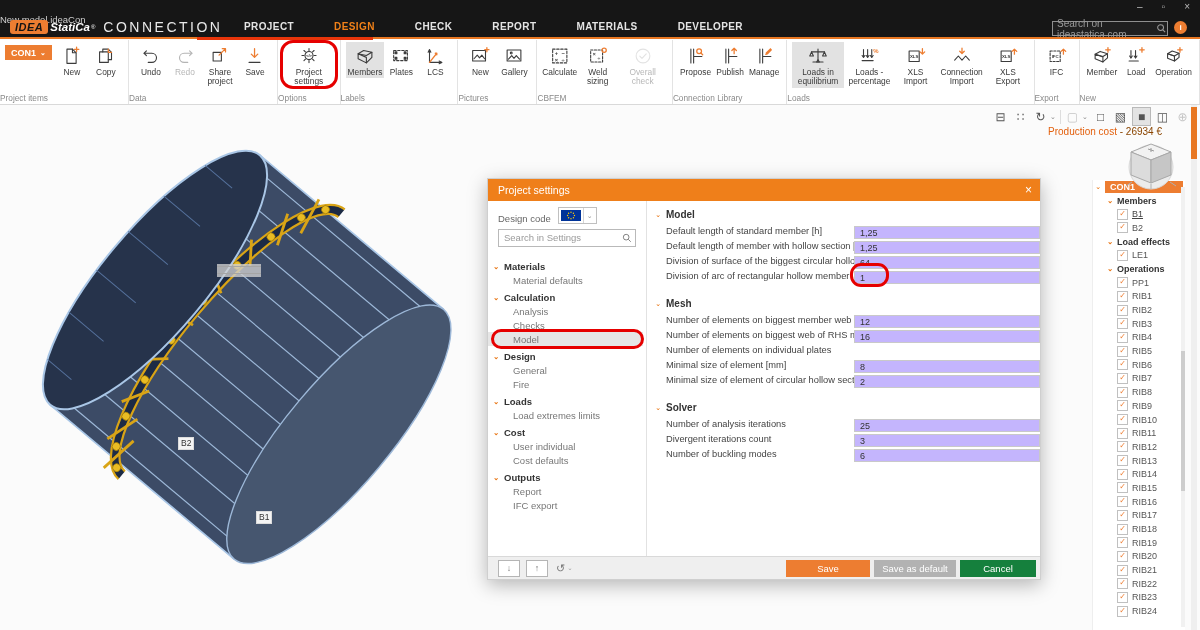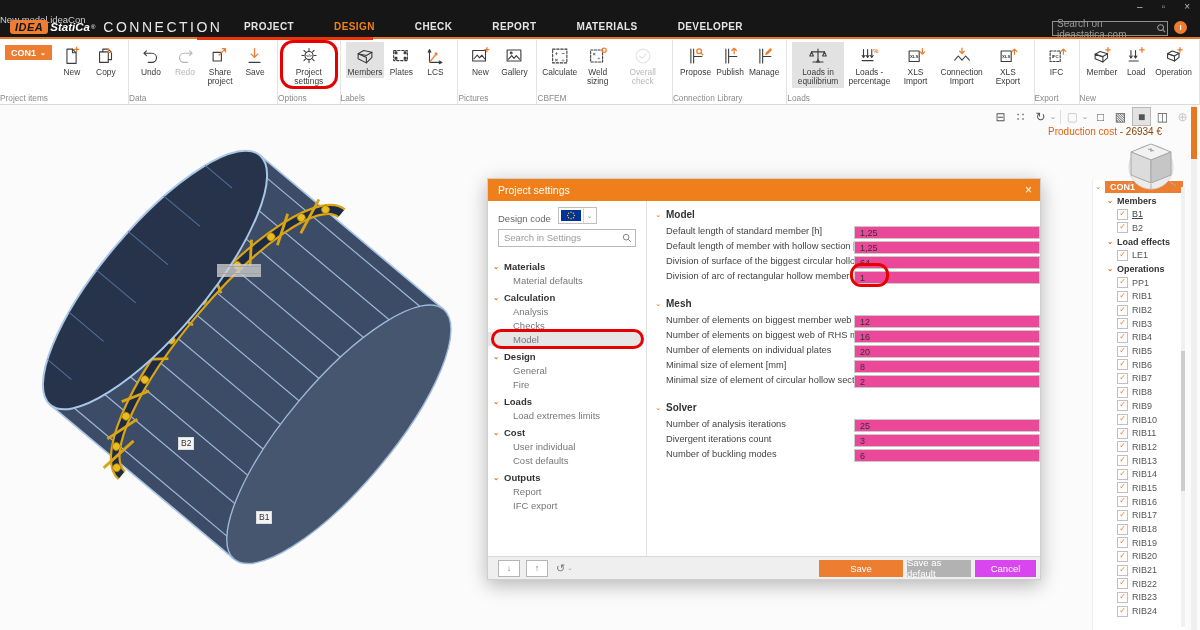--- a/index.html
+++ b/index.html
@@ -117,36 +117,36 @@
   .dcontent{position:absolute;left:158px;top:22px;right:0;bottom:22px;border-left:1px solid #e2e2e2;
             padding:6px 0 0 8px;overflow:hidden}
   .dsection{margin-bottom:13px}
   .shead{display:flex;align-items:center;height:15px;margin-bottom:1px}
   .shead .tchev{color:#e8720f;font-size:7.5px;width:11px}
   .stitle{font-weight:bold;font-size:10px;color:#333}
   .frow{display:flex;align-items:center;height:15px}
   .flabel{width:188px;font-size:9.3px;color:#444;padding-left:11px;white-space:nowrap;overflow:hidden;flex:none}
   .fval{position:relative}
   .fval input{width:174px;height:11px;border:1px solid #c9c9c9;font-size:9px;color:#333;
-              padding:0 5px;font-family:inherit;background:#ec4899}
+              padding:0 5px;font-family:inherit;background:#c4b5fd}
   .fval.hl::after{content:"";position:absolute;left:-4px;top:-4px;width:33px;height:18px;
         border:3px solid #e60000;border-radius:11px;pointer-events:none;z-index:6}
   .dfoot{position:absolute;left:0;right:0;bottom:0;height:22px;background:#efefef;
          border-top:1px solid #d9d9d9;display:flex;align-items:center}
   .abtn{width:20px;height:15px;border:1px solid #b5b5b5;background:#fff;color:#777;font-size:9px;
         display:flex;align-items:center;justify-content:center;margin-left:6px;cursor:default}
   .abtn:first-child{margin-left:10px}
   .resetbtn{color:#777;font-size:11px;margin-left:8px;display:flex;align-items:center;cursor:default}
   .resetbtn .chev{font-size:6.5px;color:#999;margin-left:2px}
   .dspacer{flex:1}
   .fbtn{height:17px;color:#fff;font-size:9.5px;display:flex;align-items:center;justify-content:center;
         margin-right:4px;cursor:default}
   .fbtn.save{width:84px;background:#ed7d31}
-  .fbtn.savedef{width:64px;background:#b2b2b2}
-  .fbtn.cancel{width:61px;background:#d946ef}
+  .fbtn.savedef{width:82px;background:#b2b2b2}
+  .fbtn.cancel{width:76px;background:#15803d}
 </style>
 </head>
 <body>
 
 <div class="topbar">
   <div class="wintitle">New model.ideaCon</div>
   <div class="winctrl">
     <span>–</span>
     <span>▫</span>
     <span>×</span>
@@ -1017,23 +1017,20 @@
 
               <div class="frow">
                 <span class="flabel">Number of elements on biggest web of RHS member</span>
                 <span class="fval">
                   <input readonly="" value="16" style="">
                 </span>
               </div>
 
               <div class="frow">
                 <span class="flabel">Number of elements on individual plates</span>
-                <span class="fval">
-                  <input readonly="" value="20" style="">
-                </span>
               </div>
 
               <div class="frow">
                 <span class="flabel">Minimal size of element [mm]</span>
                 <span class="fval">
                   <input readonly="" value="8" style="">
                 </span>
               </div>
 
               <div class="frow">

